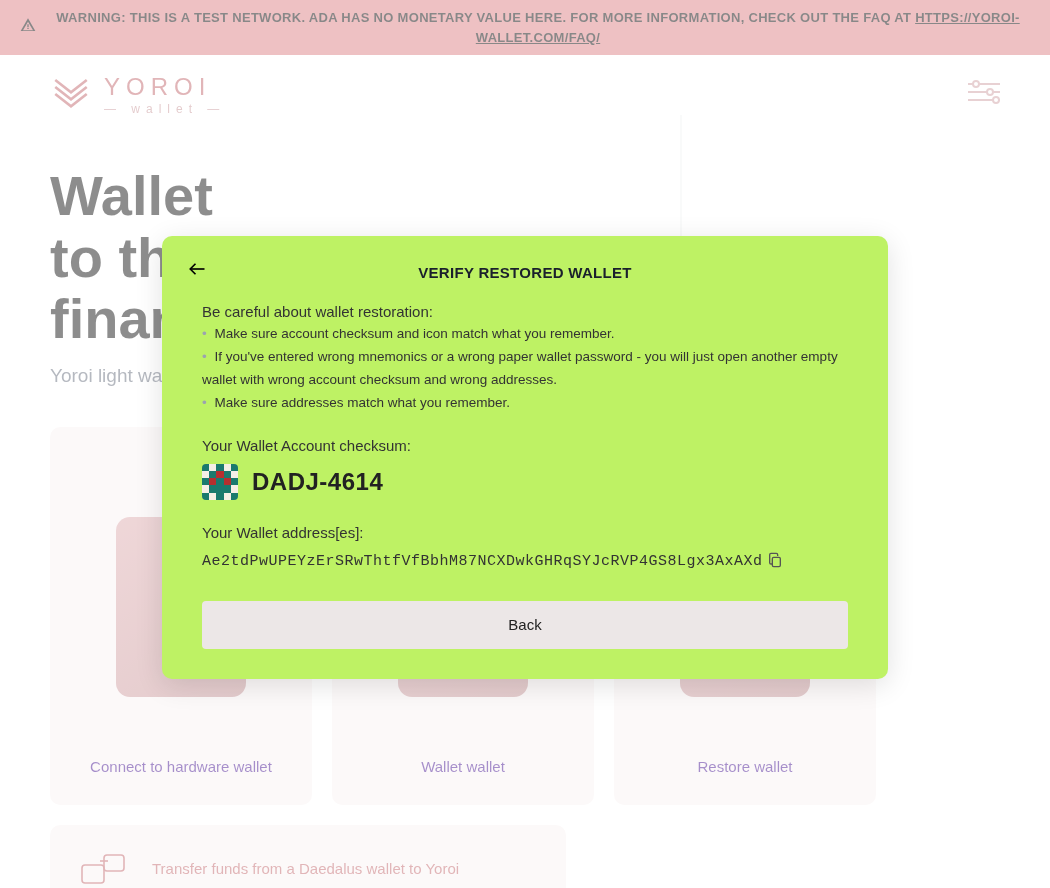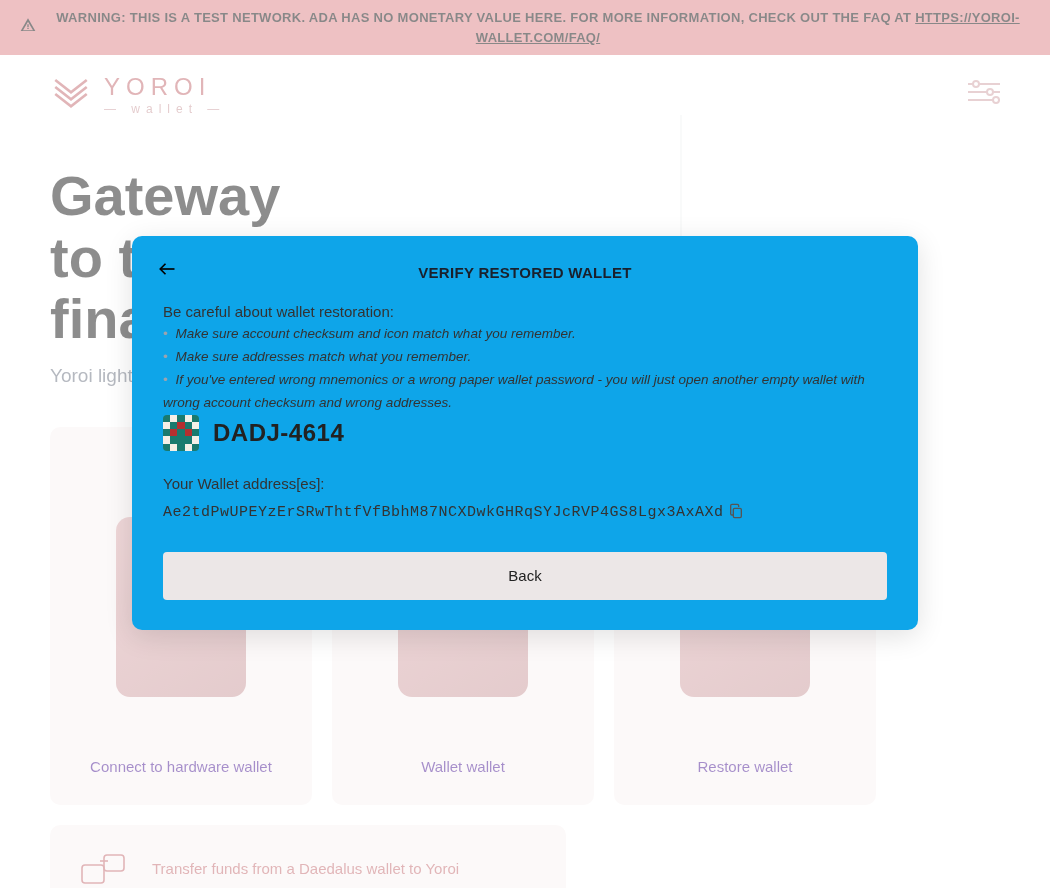--- a/index.html
+++ b/index.html
@@ -170,25 +170,25 @@
     .overlay {
       position: absolute;
       inset: 0;
       background: rgba(255,255,255,0.5);
       display: flex;
       align-items: flex-start;
       justify-content: center;
       padding-top: 236px;
     }
     .dialog {
-      width: 786px;
-      background: #0ea5e9;
+      width: 726px;
+      background: #bef264;
       border-radius: 10px;
       box-shadow: 0 6px 28px rgba(0,0,0,0.12);
-      padding: 28px 31px 30px;
+      padding: 28px 40px 30px;
       position: relative;
     }
     .dialog .back-arrow {
       position: absolute;
       top: 24px;
       left: 24px;
       cursor: pointer;
     }
     .dialog h2 {
       font-size: 15px;
@@ -200,21 +200,21 @@
     .dialog .intro {
       font-size: 15px;
       color: #333;
       margin-bottom: 3px;
     }
     .dialog ul {
       list-style: none;
       font-size: 13.5px;
       color: #333;
       line-height: 1.7;
-      font-style: italic;
+      margin-bottom: 22px;
     }
     .dialog ul li::before {
       content: "• ";
       color: #9ca3af;
       margin-right: 4px;
     }
     .dialog .section-label {
       font-size: 15px;
       color: #333;
       margin-bottom: 10px;
@@ -309,21 +309,21 @@
         <circle cx="28" cy="20" r="3" fill="#fff"></circle>
     </svg>
   </span>
 </div>
 
 <div class="main">
   <div class="vstripe"></div>
 
   <div class="hero">
     <h1>
-      <span>Gateway</span><br>
+      <span>Wallet</span><br>
       <span>to the</span><br>
       <span>financial world</span>
     </h1>
     <p class="tagline">Yoroi light wallet for Cardano assets</p>
   </div>
 
   <div class="cards">
     <div class="card">
       <div class="card-illus">
           <div class="illus-shape"></div>
@@ -361,24 +361,25 @@
     <span class="back-arrow">
       <svg width="22" height="18" viewBox="0 0 24 24" fill="none" stroke="#000" stroke-width="2.2">
         <line x1="22" y1="12" x2="3" y2="12"></line>
         <polyline points="10 5 3 12 10 19"></polyline>
       </svg>
     </span>
     <h2>VERIFY RESTORED WALLET</h2>
     <p class="intro">Be careful about wallet restoration:</p>
     <ul>
       <li>Make sure account checksum and icon match what you remember.</li>
+      <li>If you've entered wrong mnemonics or a wrong paper wallet password - you will just open another empty wallet with wrong account checksum and wrong addresses.</li>
       <li>Make sure addresses match what you remember.</li>
-      <li>If you've entered wrong mnemonics or a wrong paper wallet password - you will just open another empty wallet with wrong account checksum and wrong addresses.</li>
     </ul>
 
+    <p class="section-label">Your Wallet Account checksum:</p>
     <div class="checksum-row">
       <div class="identicon">
         <span style="background:#1a7a6e"></span>
           <span style="background:#f5efe6"></span>
           <span style="background:#1a7a6e"></span>
           <span style="background:#f5efe6"></span>
           <span style="background:#1a7a6e"></span>
         <span style="background:#f5efe6"></span>
           <span style="background:#1a7a6e"></span>
           <span style="background:#b62f2f"></span>

